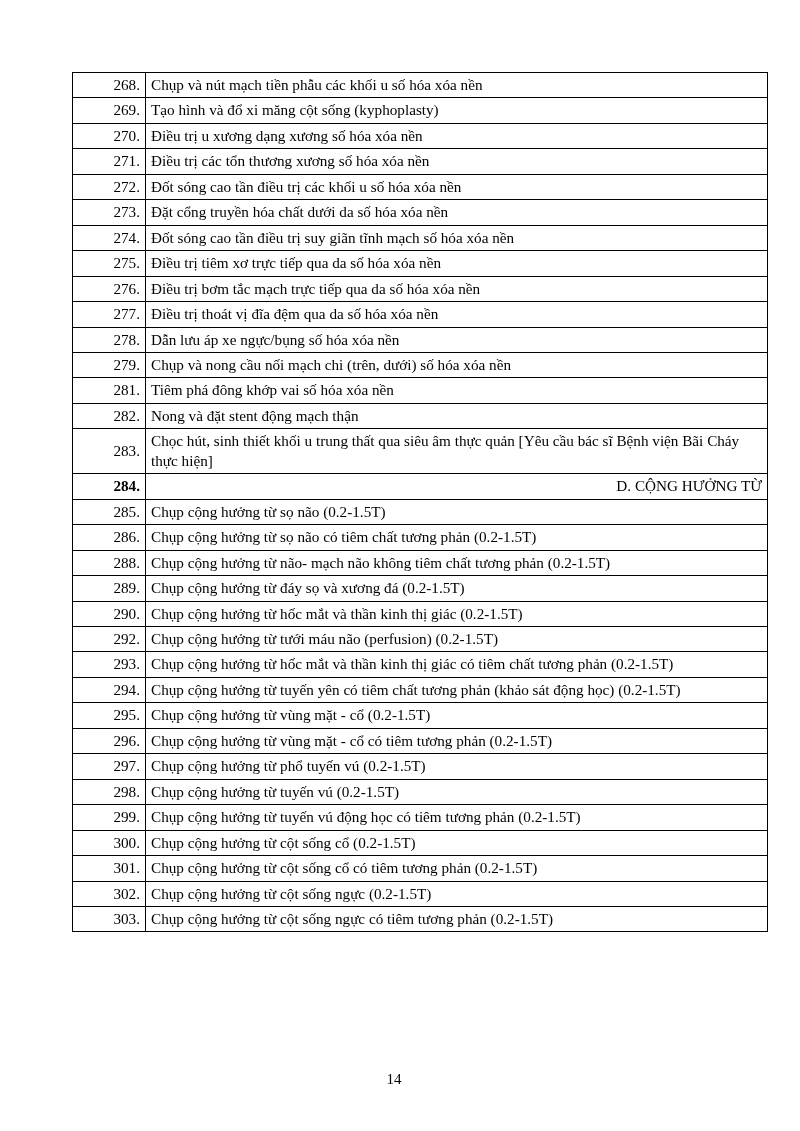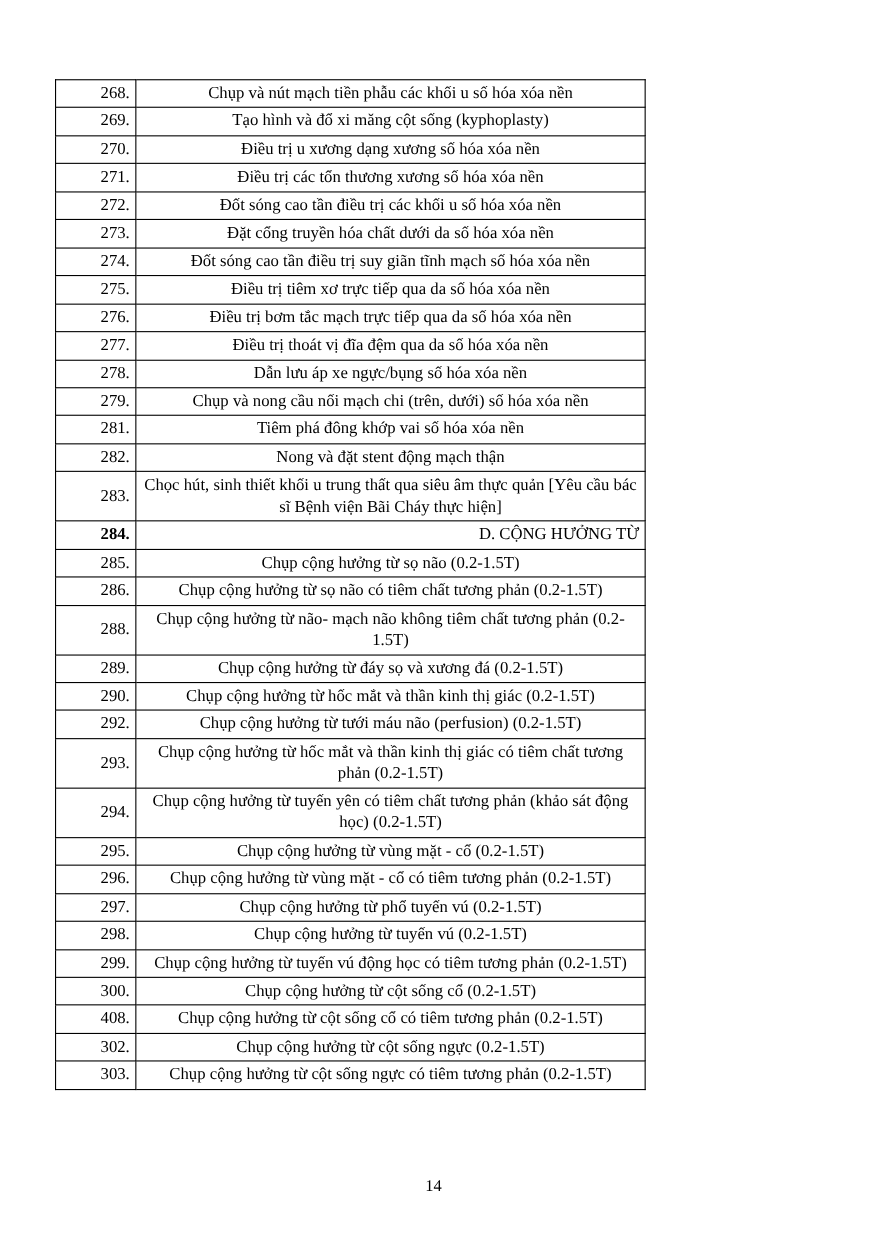--- a/index.html
+++ b/index.html
@@ -16,38 +16,39 @@
   }
   .page {
     width: 800px;
     height: 1131px;
     box-sizing: border-box;
     padding: 72px 50px 0 50px;
     position: relative;
   }
   table.doc-table {
     border-collapse: collapse;
-    width: 537px;
+    width: 696px;
+    margin-left: 22px;
     table-layout: fixed;
   }
   table.doc-table td {
     border: 1px solid #000000;
     padding: 2px 5px 3px 5px;
     font-size: 15.2px;
     line-height: 1.28;
     vertical-align: middle;
   }
   td.num {
     width: 62px;
     text-align: right;
     padding-right: 7px;
     white-space: nowrap;
   }
   td.desc {
-    text-align: center;
+    text-align: left;
   }
   tr.heading-row td.desc {
     font-weight: normal;
     text-align: right;
     padding-left: 0;
   }
   tr.heading-row td.num {
     font-weight: bold;
   }
   .page-number {
@@ -180,21 +181,21 @@
         </tr>
         <tr>
           <td class="num">299.</td>
           <td class="desc">Chụp cộng hưởng từ tuyến vú động học có tiêm tương phản (0.2-1.5T)</td>
         </tr>
         <tr>
           <td class="num">300.</td>
           <td class="desc">Chụp cộng hưởng từ cột sống cổ (0.2-1.5T)</td>
         </tr>
         <tr>
-          <td class="num">408.</td>
+          <td class="num">301.</td>
           <td class="desc">Chụp cộng hưởng từ cột sống cổ có tiêm tương phản (0.2-1.5T)</td>
         </tr>
         <tr>
           <td class="num">302.</td>
           <td class="desc">Chụp cộng hưởng từ cột sống ngực (0.2-1.5T)</td>
         </tr>
         <tr>
           <td class="num">303.</td>
           <td class="desc">Chụp cộng hưởng từ cột sống ngực có tiêm tương phản (0.2-1.5T)</td>
         </tr>

